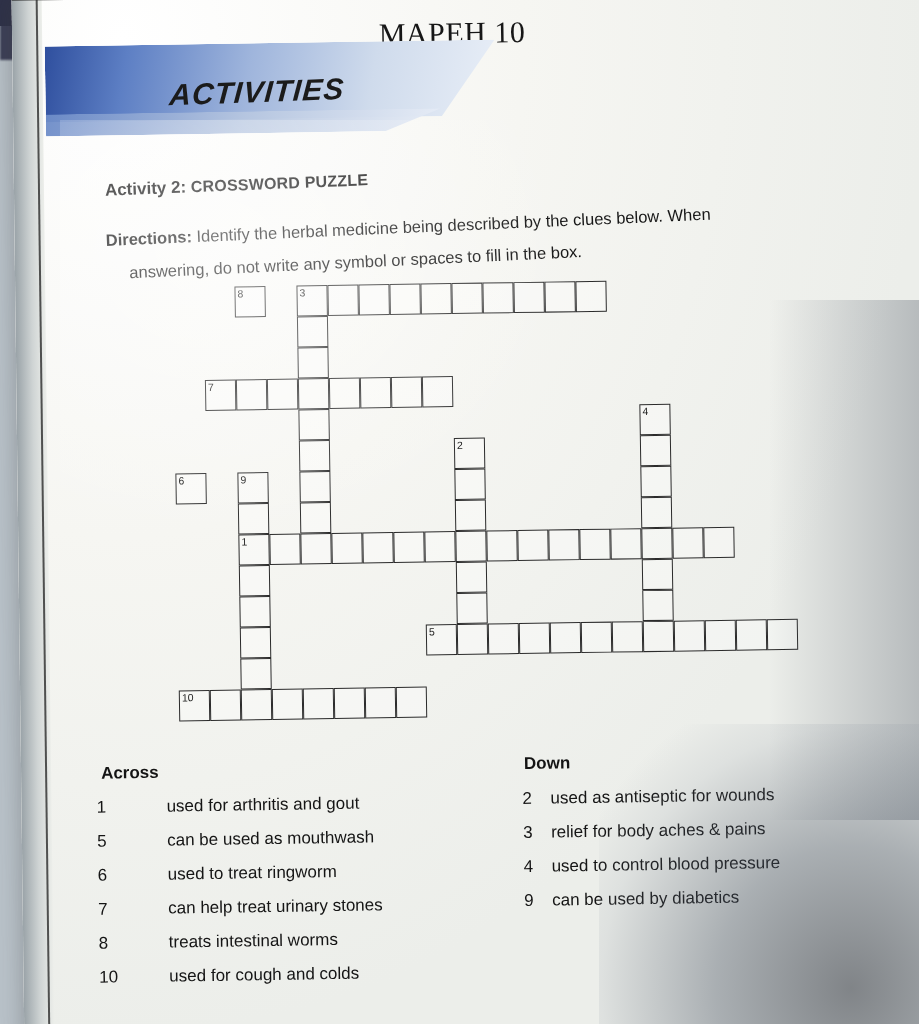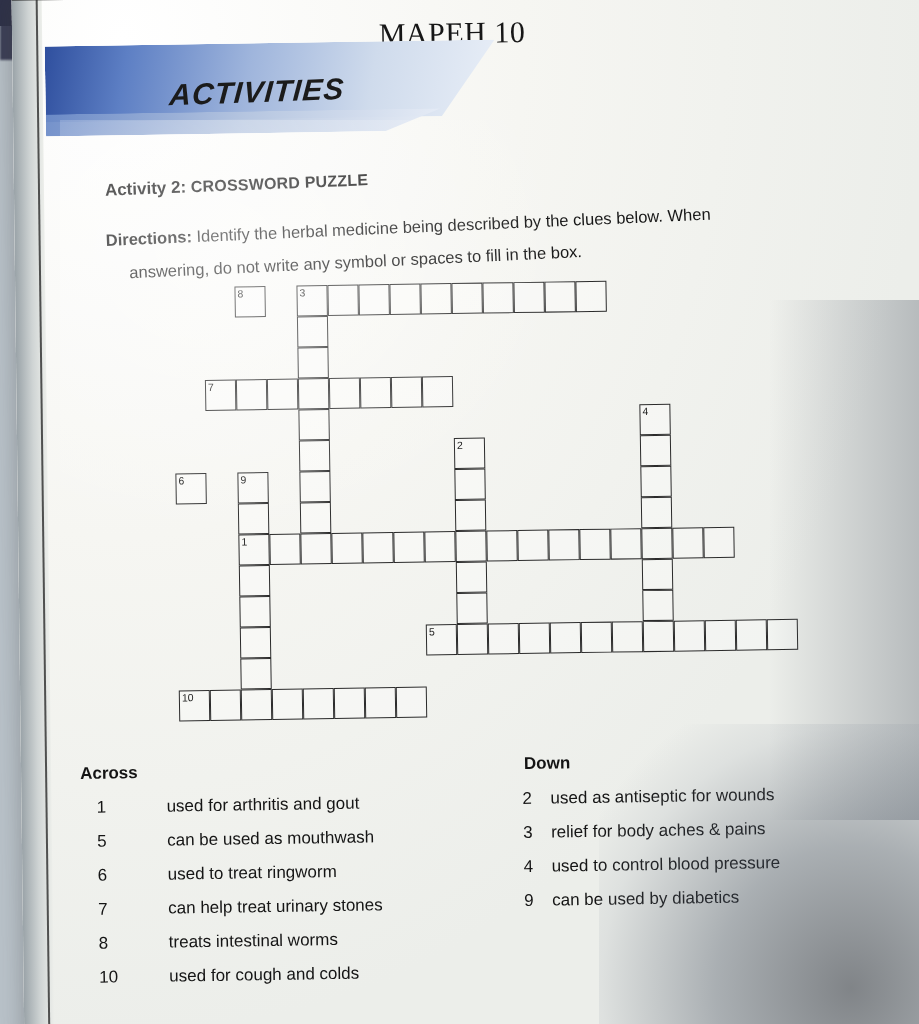--- a/index.html
+++ b/index.html
@@ -365,21 +365,21 @@
         <div class="cell" style="left: 455px; top: 500px; width: 31px; height: 31px;"></div>
         <div class="cell" style="left: 455px; top: 562px; width: 31px; height: 31px;"></div>
         <div class="cell" style="left: 455px; top: 593px; width: 31px; height: 31px;"></div>
         <div class="cell" style="left: 641px; top: 438px; width: 31px; height: 31px;"></div>
         <div class="cell" style="left: 641px; top: 469px; width: 31px; height: 31px;"></div>
         <div class="cell" style="left: 641px; top: 500px; width: 31px; height: 31px;"></div>
         <div class="cell" style="left: 641px; top: 562px; width: 31px; height: 31px;"></div>
         <div class="cell" style="left: 641px; top: 593px; width: 31px; height: 31px;"></div>
       </div>
 
-    <div class="clue-head" style="left:76px; top:758px;">Across</div>
+    <div class="clue-head" style="left:97px; top:758px;">Across</div>
     <div class="clues across-block" id="across-list" style="left:92px; top:792px; width:400px;">
         <div class="clue-row">
           <span class="clue-num">1</span>
           <span class="clue-txt">used for arthritis and gout</span>
         </div>
         <div class="clue-row">
           <span class="clue-num">5</span>
           <span class="clue-txt">can be used as mouthwash</span>
         </div>
         <div class="clue-row">

